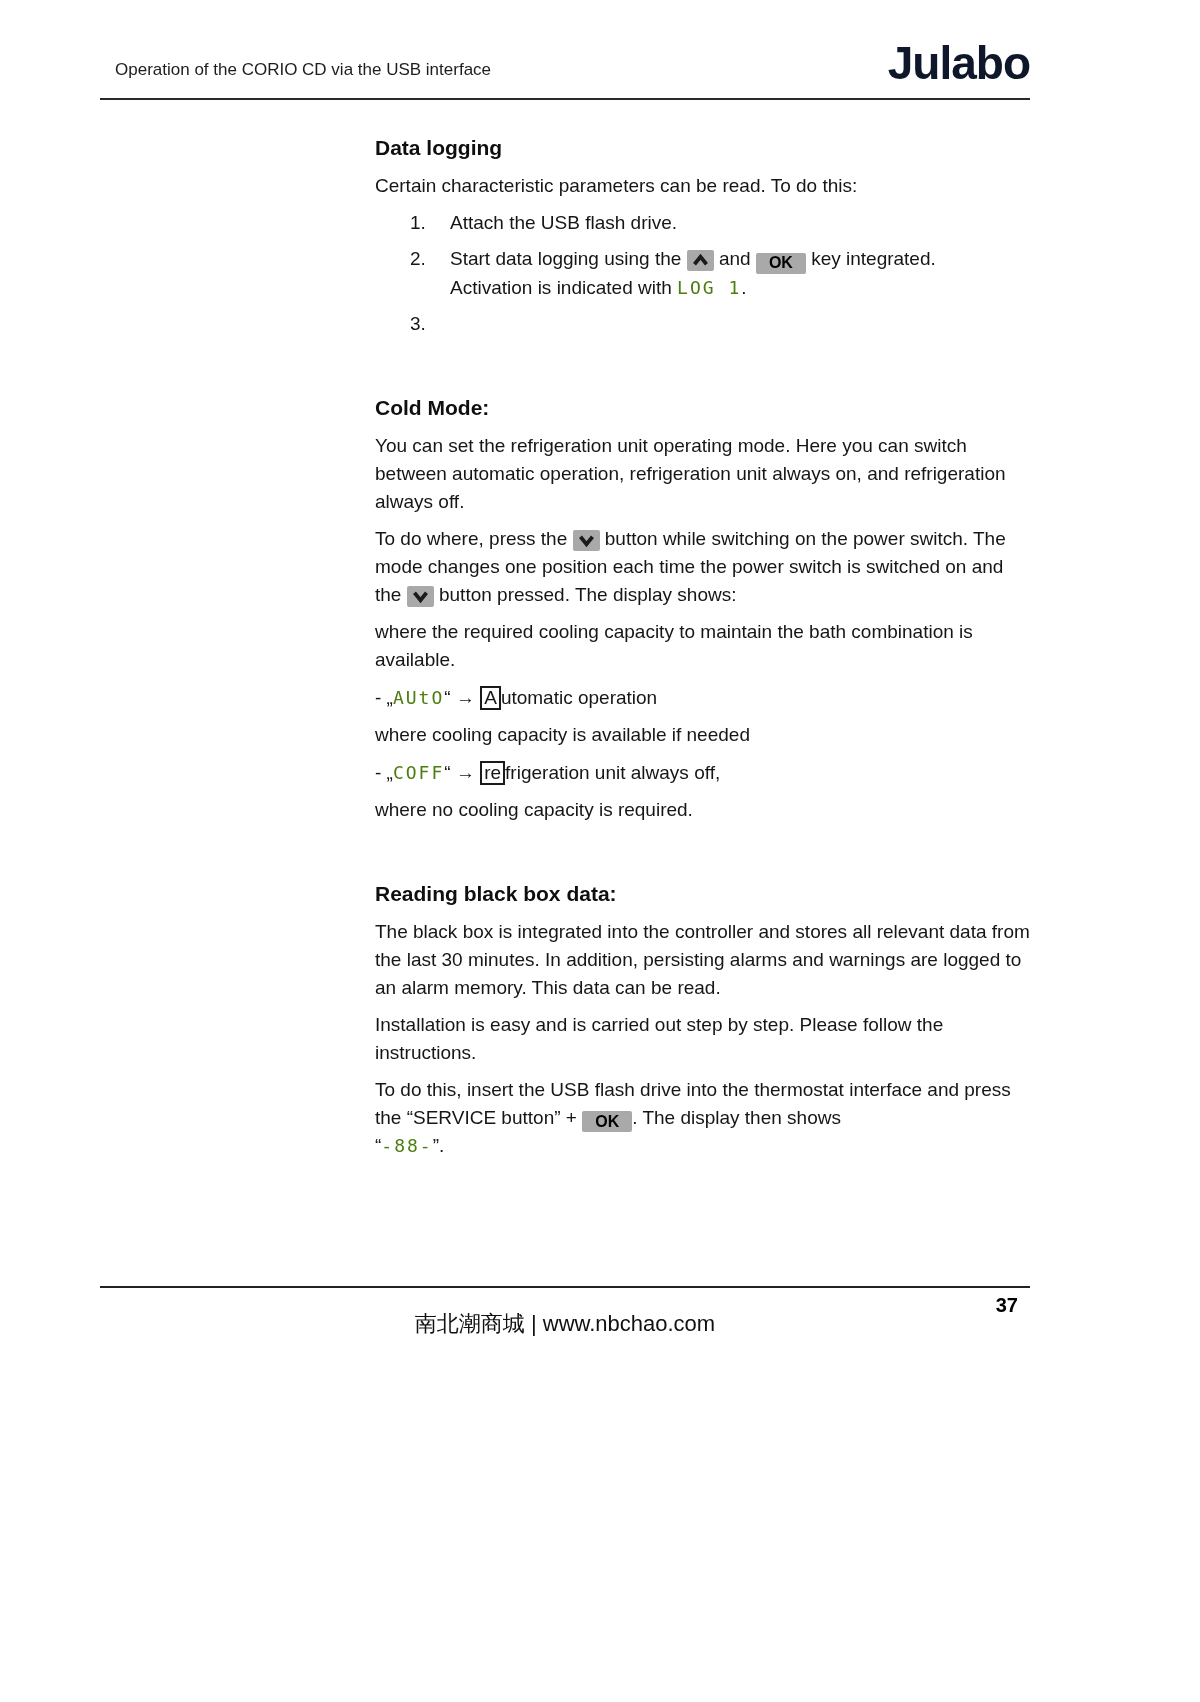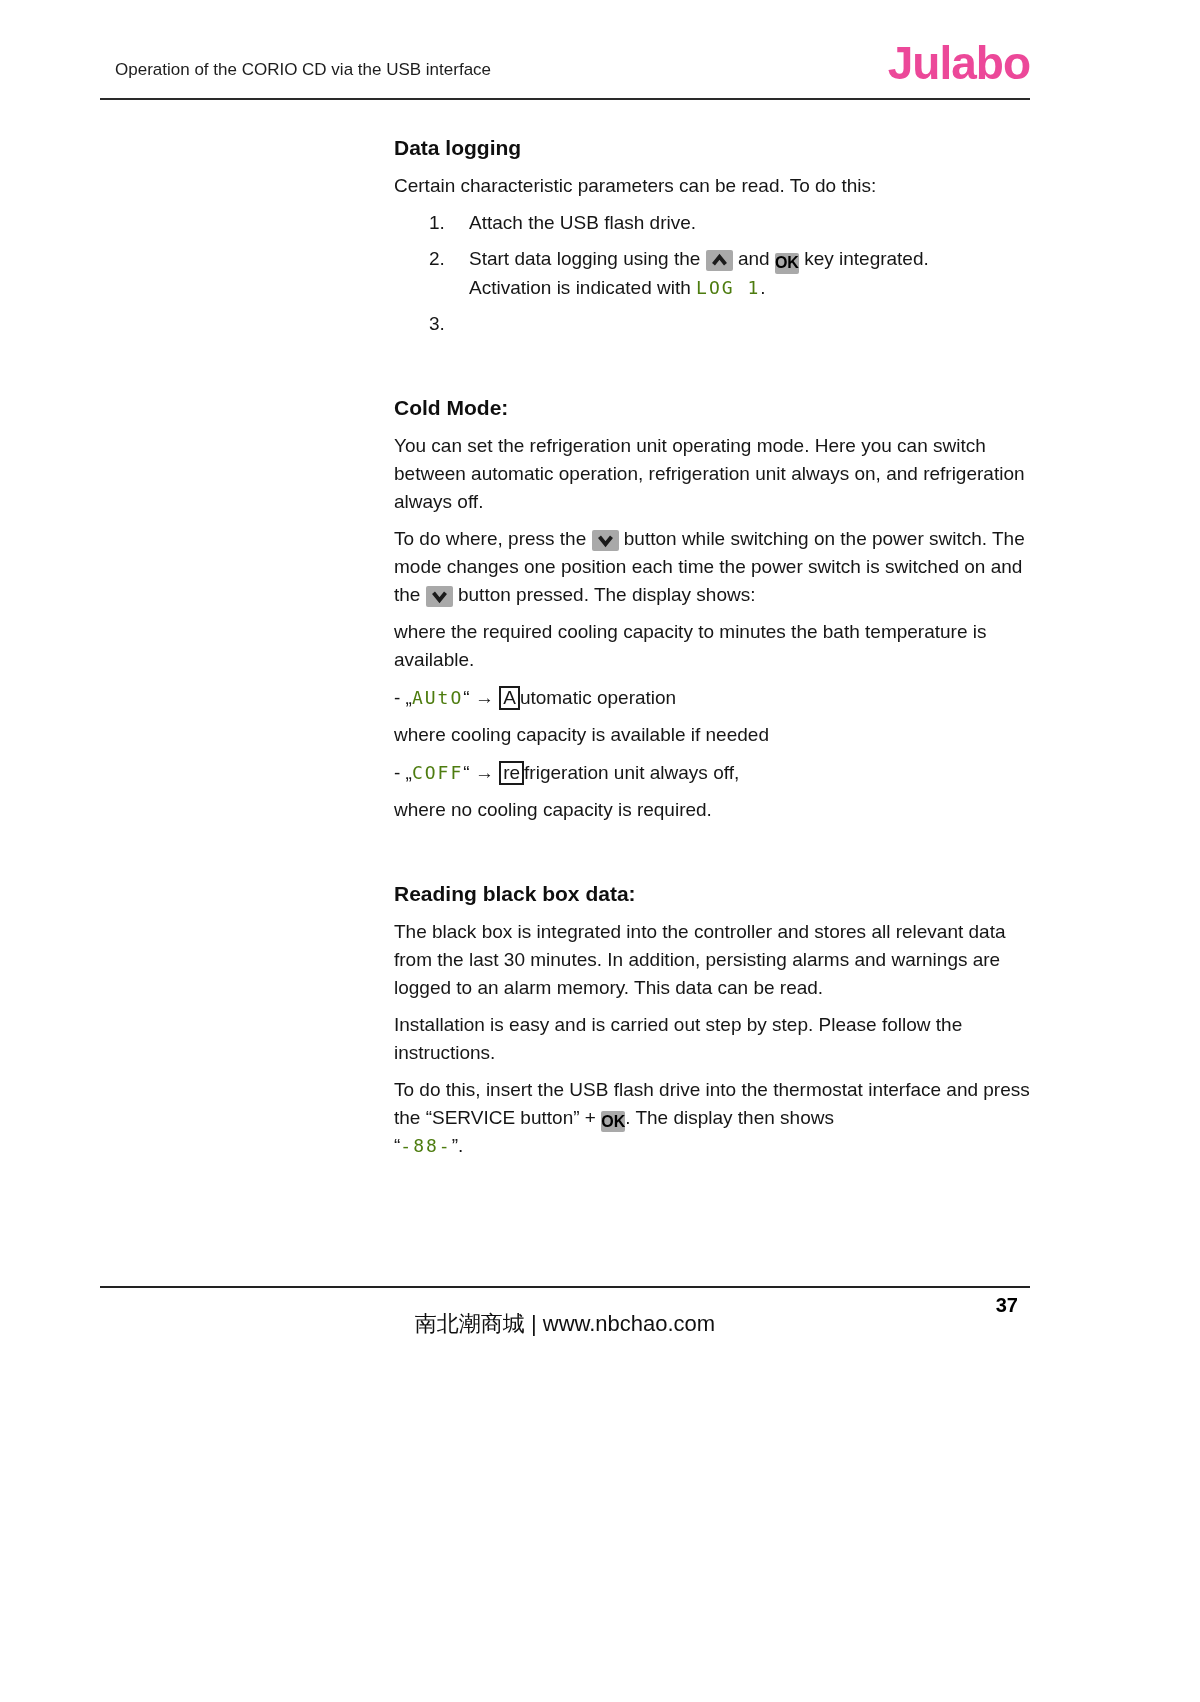--- a/index.html
+++ b/index.html
@@ -24,40 +24,40 @@
   .header-title {
     font-size: 17px;
     color: #1d1d1d;
     padding-left: 15px;
     padding-bottom: 8px;
   }
   .logo {
     font-size: 46px;
     font-weight: bold;
     letter-spacing: -1px;
-    color: #ec4899;
+    color: #0f172a;
     line-height: 1;
     padding-bottom: 2px;
   }
   .header-rule {
     position: absolute;
     top: 98px; left: 100px; right: 170px;
     border-top: 2px solid #2a2a2a;
   }
 
   
   .content {
     position: absolute;
     top: 120px;
     left: 375px;
     width: 660px;
     font-size: 19px;
     line-height: 28px;
   }
-  .section { margin-top: 0; margin-left: 19px; }
+  .section { margin-top: 0; }
   .section + .section { margin-top: 56px; }
   .heading {
     font-size: 21px;
     font-weight: bold;
     margin: 14px 0 10px 0;
     color: #0f0f0f;
   }
   .para { margin: 0 0 9px 0; }
 
   
@@ -73,21 +73,21 @@
     justify-content: center;
     vertical-align: -3px;
     border-radius: 2px;
     background: #a9a9a9;
   }
   .key-chevron { width: 27px; height: 21px; }
   .chev-svg { width: 19px; height: 15px; }
   .chev-svg path { fill: none; stroke: #1b1b1b; stroke-width: 5; }
   .key-ok {
     height: 21px;
-    padding: 0 0;
+    padding: 0 13px;
     font-weight: bold;
     font-size: 16px;
     color: #000;
   }
 
   
   .lcd {
     font-family: "DejaVu Sans Mono", monospace;
     font-size: 18px;
     letter-spacing: 2px;
@@ -173,21 +173,21 @@
             <svg class="chev-svg" viewBox="0 0 24 20">
               <path d="M4 5 L12 15 L20 5"></path>
             </svg>
           </span><span> button while switching on the power switch. The mode changes one position each time the power switch is switched on and the </span><span class="key key-chevron">
             <svg class="chev-svg" viewBox="0 0 24 20">
               <path d="M4 5 L12 15 L20 5"></path>
             </svg>
           </span><span> button pressed. The display shows:</span>
       </p>
 
-      <p class="mode-desc">where the required cooling capacity to minutes the bath temperature is available.</p>
+      <p class="mode-desc">where the required cooling capacity to maintain the bath combination is available.</p>
 
       <p class="mode-line">
         <span>- „</span><span class="lcd">AUtO</span><span>“ → </span><span class="boxed">A</span><span>utomatic operation</span>
       </p>
       <p class="mode-desc">where cooling capacity is available if needed</p>
 
       <p class="mode-line">
         <span>- „</span><span class="lcd">COFF</span><span>“ → </span><span class="boxed">re</span><span>frigeration unit always off,</span>
       </p>
       <p class="mode-desc">where no cooling capacity is required.</p>

